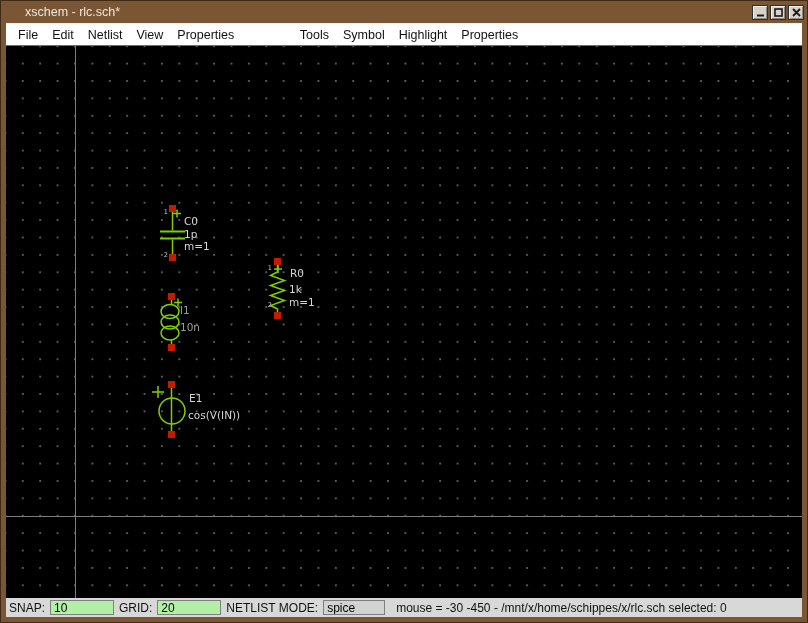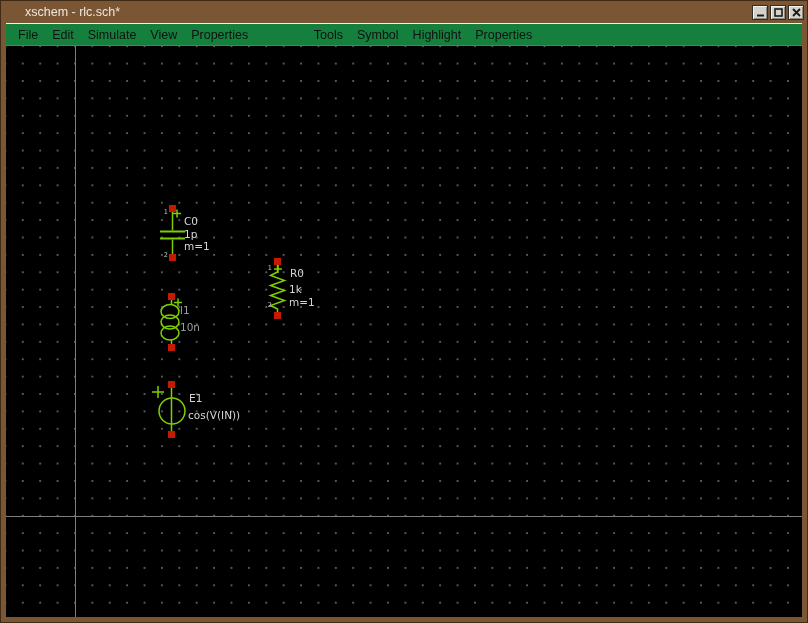--- a/index.html
+++ b/index.html
@@ -20,21 +20,21 @@
     width:16px;height:15px;background:#d6d2ca;
     border:1px solid #2e2e2e;box-sizing:border-box;
     box-shadow:inset 1px 1px 0 #f4f2ee, inset -1px -1px 0 #8f8b83;
     display:flex;align-items:center;justify-content:center;cursor:default;
   }
   .winbtn svg{display:block;}
   
   .frame{flex:1;display:flex;flex-direction:column;padding:0 5px 5px 5px;box-sizing:border-box;}
   
   .menubar{
-    height:23px;flex:0 0 23px;background:#15803d;
+    height:23px;flex:0 0 23px;background:#ffffff;
     border-top:1px solid #efefef;border-bottom:1px solid #6e6e6e;
     display:flex;align-items:stretch;box-sizing:border-box;
     font-size:12.5px;color:#111;padding-left:5px;
   }
   .menu-item{display:flex;align-items:center;padding:0 7px;cursor:default;white-space:nowrap;}
   .menu-item.highlighted{background:#7bd500;margin-top:33px;}
   .mb-actions{margin-left:auto;display:flex;align-items:center;gap:8px;padding-right:2px;}
   .mb-btn{
     background:#d8d8d8;border:1px solid #868686;box-sizing:border-box;
     box-shadow:inset 1px 1px 0 #fafafa, inset -1px -1px 0 #a2a2a2;
@@ -94,21 +94,21 @@
           </svg>
       </span>
     </span>
   </div>
 
   <div class="frame">
 
     <div class="menubar">
       <span class="menu-item">File</span>
       <span class="menu-item">Edit</span>
-      <span class="menu-item">Simulate</span>
+      <span class="menu-item">Netlist</span>
       <span class="menu-item">View</span>
       <span class="menu-item">Properties</span>
       <span class="menu-item highlighted">Layers</span>
       <span class="menu-item">Tools</span>
       <span class="menu-item">Symbol</span>
       <span class="menu-item">Highlight</span>
       <span class="menu-item">Properties</span>
     </div>
 
     <div class="canvas">
@@ -162,15 +162,24 @@
           <rect class="pinbox" x="162" y="385" width="7" height="7"></rect>
           <path class="wire" d="M165.5,342 V385"></path>
           <circle class="wire" cx="166" cy="365" r="13" fill="none"></circle>
           <path class="wire" d="M146,346 h12 M152,340 v12"></path>
           <text class="sch-lbl" x="183" y="356">E1</text>
           <text class="sch-lbl" x="182" y="372.5">cos(V(IN))</text>
         </g>
       </svg>
     </div>
 
+    <div class="statusbar">
+      <span>SNAP:</span>
+      <input class="status-input input-green" value="10" style="">
+      <span>GRID:</span>
+      <input class="status-input input-green" value="20" style="">
+      <span>NETLIST MODE:</span>
+      <input class="status-input input-gray" value="spice" style="">
+      <span class="status-info">mouse = -30 -450 - /mnt/x/home/schippes/x/rlc.sch  selected: 0</span>
+    </div>
 
   </div>
 </div>
 
 </body></html>

